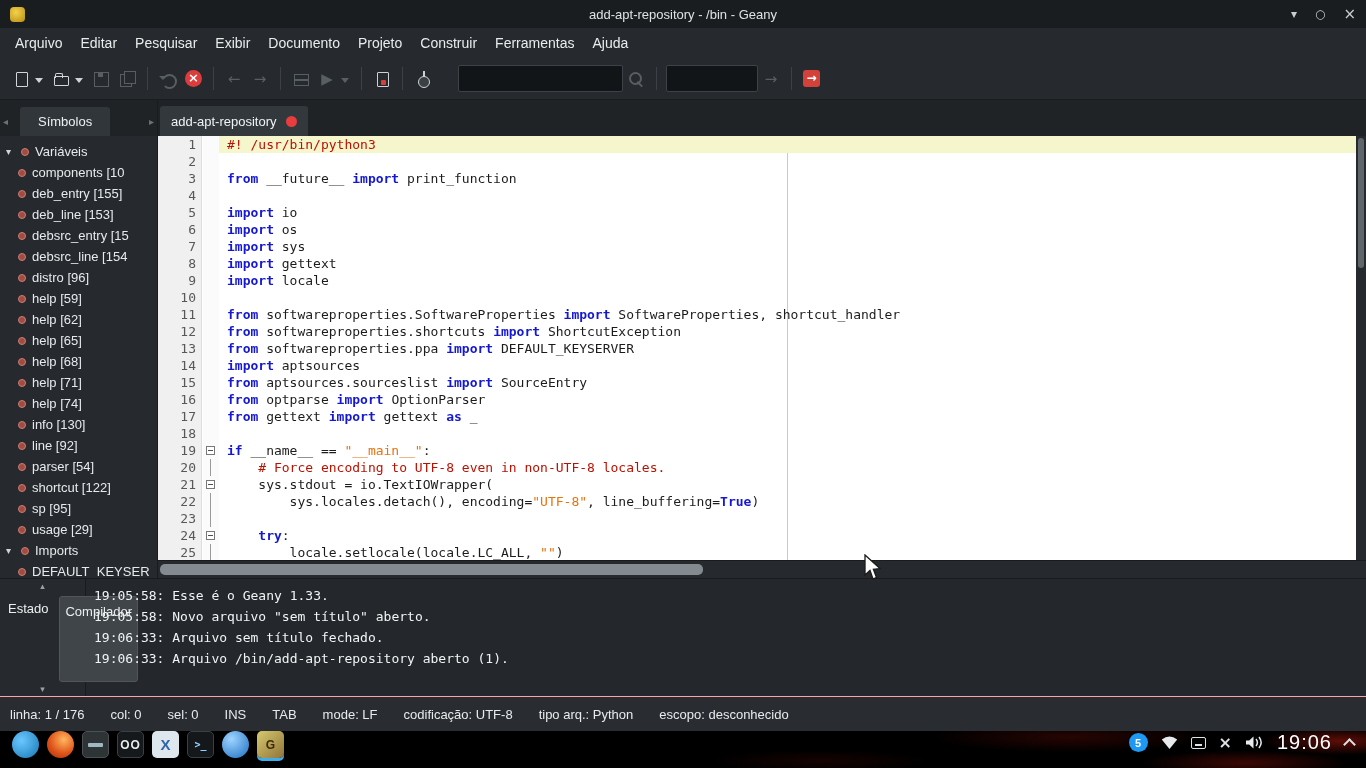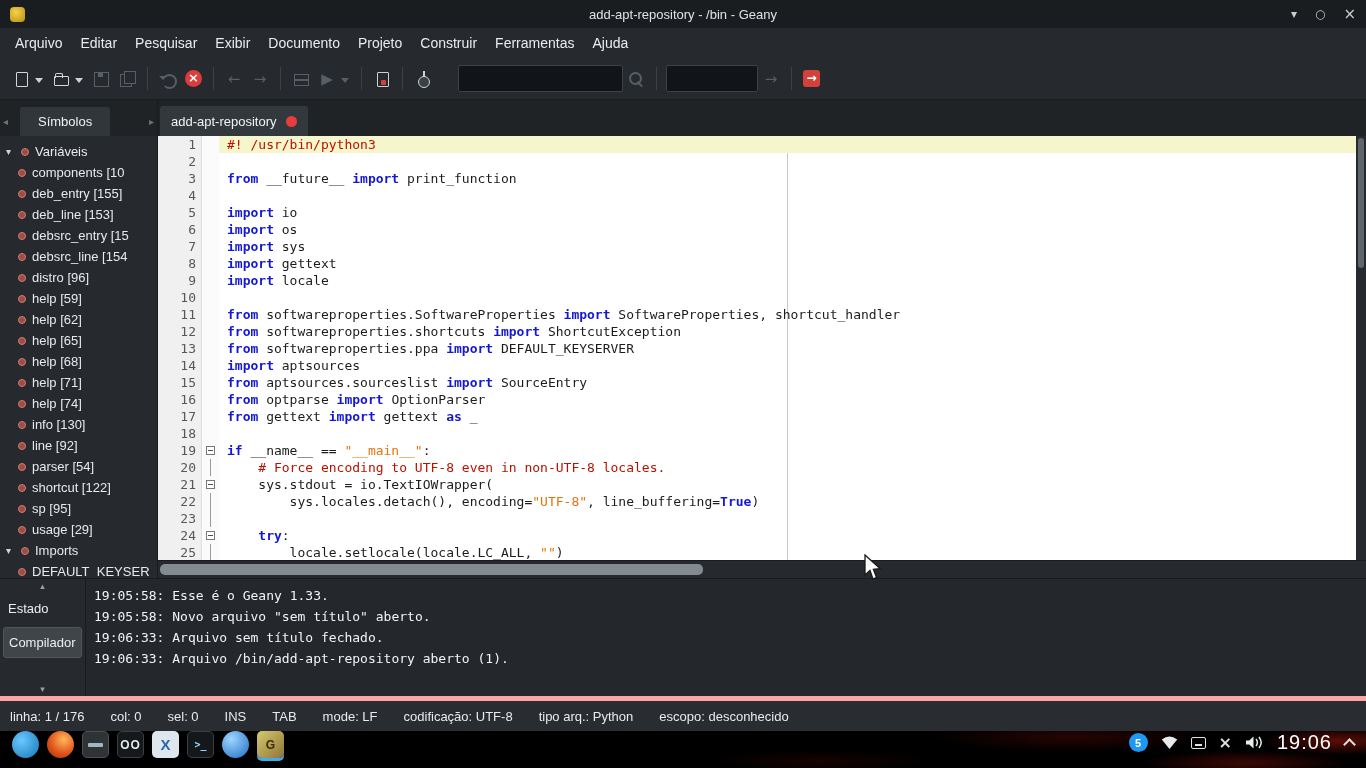--- a/index.html
+++ b/index.html
@@ -91,27 +91,27 @@
   .tok-p{color:#1c1c1c}
   .vscroll{position:absolute;right:0;top:0;bottom:0;width:10px;background:#26292d}
   .vthumb{position:absolute;left:2px;right:2px;top:2px;height:130px;border-radius:3px;background:#5f666b}
   .hscroll{height:18px;background:#26292d;position:relative;border-top:1px solid #191b1d}
   .hthumb{position:absolute;left:2px;top:3px;width:543px;height:11px;border-radius:5px;background:#848b90}
 
   
   .msgwin{height:118px;display:flex;background:#24272b;border-top:1px solid #191b1d}
   .msg-side{width:86px;flex:none;background:#26292d;border-right:1px solid #191b1d;display:flex;flex-direction:column}
   .msg-arrow{height:14px;text-align:center;color:#9aa0a4;font-size:9px;line-height:14px}
-  .msg-tabs{flex:1;display:flex;flex-direction:column}
+  .msg-tabs{flex:1;display:flex;flex-direction:row}
   .msg-tab{padding:8px 8px;color:#eceff0;font-size:13px}
   .msg-tab.selected{background:#3f4549;border:1px solid #50565a;border-radius:3px;margin:3px 3px 0 3px;padding:7px 5px}
   .msg-body{flex:1;padding:6px 8px;font:13px/21px "DejaVu Sans Mono",monospace;color:#f1f3f4;overflow:hidden}
 
   
-  .statusbar{height:35px;background:#292d31;border-top:5px solid #fca5a5;display:flex;align-items:center;gap:26px;padding:0 10px;color:#e8ebec;font-size:13px;white-space:nowrap;overflow:hidden}
+  .statusbar{height:35px;background:#292d31;border-top:1px solid #fca5a5;display:flex;align-items:center;gap:26px;padding:0 10px;color:#e8ebec;font-size:13px;white-space:nowrap;overflow:hidden}
 
   
   .taskbar{height:37px;display:flex;align-items:flex-start;padding:0 8px;
     background:
       radial-gradient(ellipse 110px 20px at 1340px 10px, rgba(170,25,12,.55), transparent 70%),
       radial-gradient(ellipse 150px 18px at 1245px 32px, rgba(130,18,9,.45), transparent 70%),
       radial-gradient(ellipse 200px 22px at 1070px 6px, rgba(95,13,7,.40), transparent 70%),
       radial-gradient(ellipse 160px 16px at 820px 30px, rgba(70,10,5,.30), transparent 70%),
       #000}
   .task-icon{width:27px;height:27px;margin:0 4px;border-radius:5px;display:flex;align-items:center;justify-content:center;font-size:12px;font-weight:bold;flex:none}

